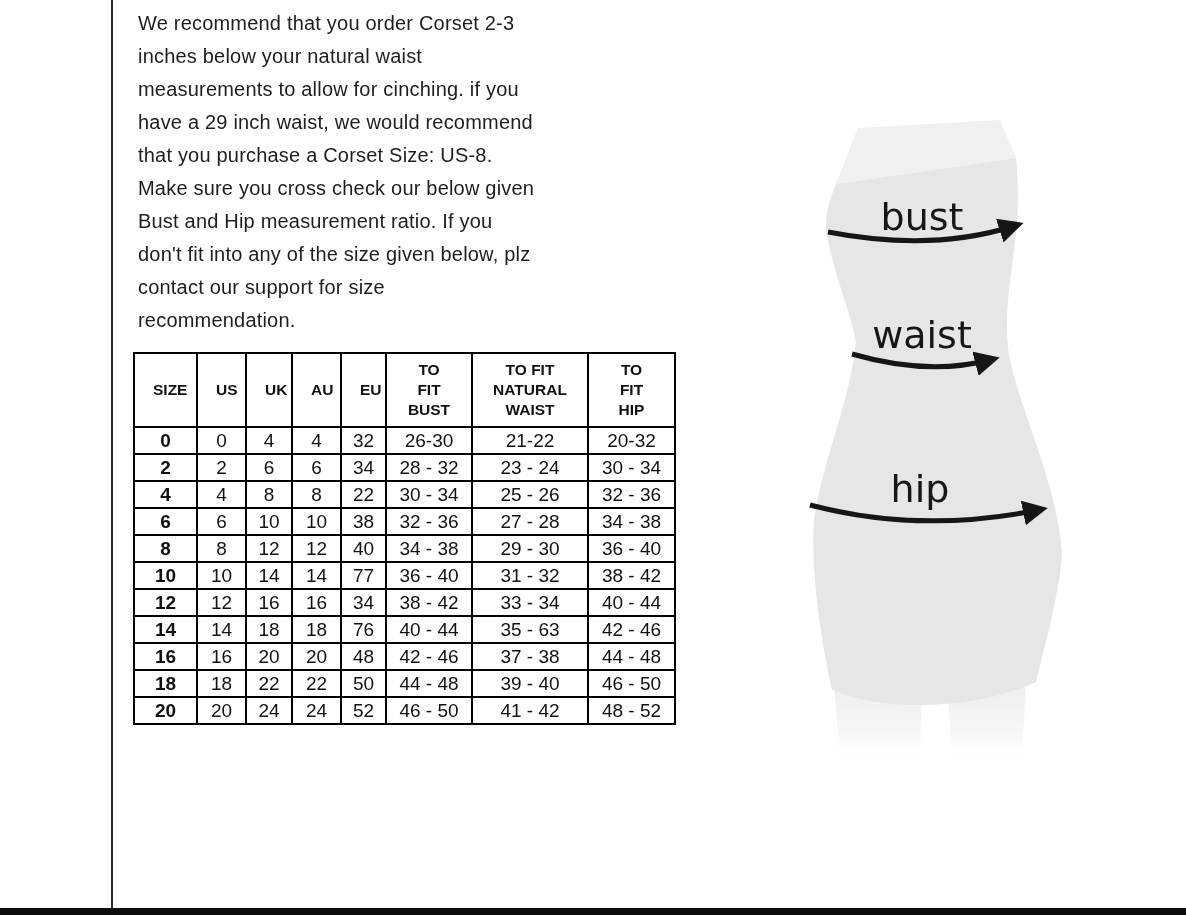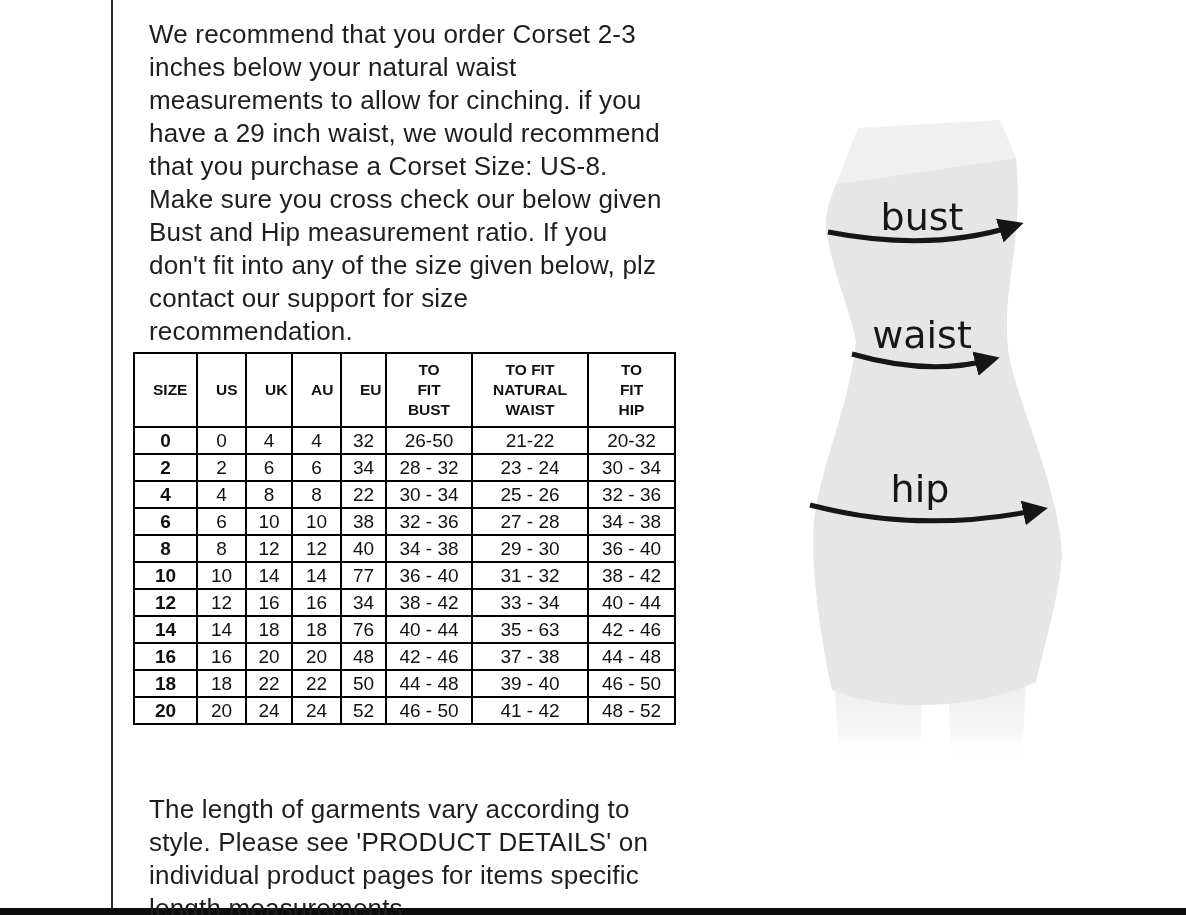--- a/index.html
+++ b/index.html
@@ -18,23 +18,23 @@
     background: #2b2b2b;
   }
   .bottom-rule {
     position: absolute;
     left: 0; top: 908px;
     width: 1186px; height: 7px;
     background: #0d0d0d;
   }
   .para {
     position: absolute;
-    margin: 16px;
+    margin: 5px;
     white-space: pre-line;
-    font-size: 26px;
+    font-size: 20px;
     line-height: 33px;
     letter-spacing: 0.2px;
     color: #1e1e1e;
   }
   .intro-para { left: 133px; top: 2px; width: 560px; }
   .footer-para { left: 133px; top: 777px; width: 560px; }
   table.size-table {
     position: absolute;
     left: 133px; top: 352px;
     width: 541px;
@@ -119,21 +119,21 @@
 HIP</th>
         </tr>
     </thead>
     <tbody id="size-body">
         <tr>
           <td>0</td>
           <td>0</td>
           <td>4</td>
           <td>4</td>
           <td>32</td>
-          <td>26-50</td>
+          <td>26-30</td>
           <td>21-22</td>
           <td>20-32</td>
         </tr>
         <tr>
           <td>2</td>
           <td>2</td>
           <td>6</td>
           <td>6</td>
           <td>34</td>
           <td>28 - 32</td>
@@ -226,24 +226,20 @@
           <td>24</td>
           <td>24</td>
           <td>52</td>
           <td>46 - 50</td>
           <td>41 - 42</td>
           <td>48 - 52</td>
         </tr>
       </tbody>
   </table>
 
-  <p class="para footer-para">The length of garments vary according to
-style. Please see 'PRODUCT DETAILS'  on
-individual product pages for items specific
-length measurements.</p>
 
   <svg class="figure" viewBox="0 0 320 700">
     <defs>
       <linearGradient id="legFade" x1="0" y1="0" x2="0" y2="1">
         <stop offset="0%" stop-color="#ececec" stop-opacity="1"></stop>
         <stop offset="65%" stop-color="#f6f6f6" stop-opacity="0.9"></stop>
         <stop offset="100%" stop-color="#ffffff" stop-opacity="0"></stop>
       </linearGradient>
       <marker id="arrowHead" viewBox="0 0 10 10" refX="6" refY="5" markerWidth="5" markerHeight="5" orient="auto-start-reverse">
         <path d="M 0 0 L 10 5 L 0 10 z" fill="#161616"></path>

